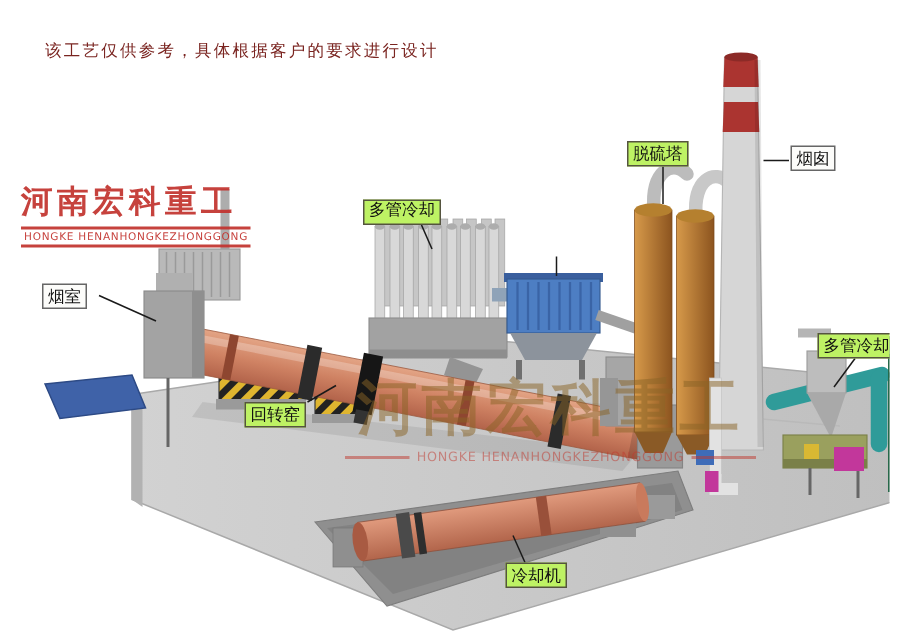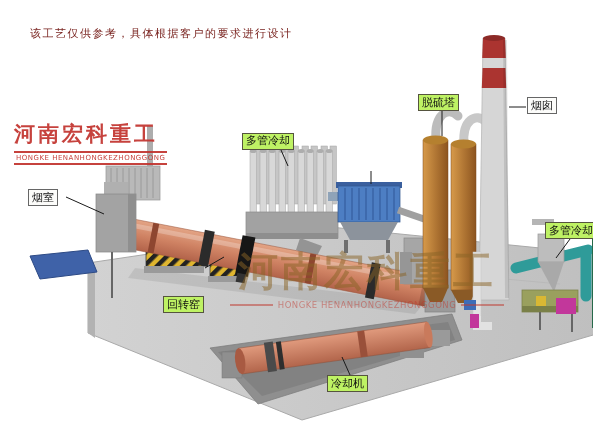--- a/index.html
+++ b/index.html
@@ -26,27 +26,27 @@
   .wm-cn{font-size:40px;font-weight:bold;color:#8a6426;letter-spacing:3px;white-space:nowrap;}
   .wm-en-row{display:flex;align-items:center;gap:5px;color:#c0392f;margin-top:1px;}
   .wm-line{flex:1;border-top:2px solid #c0392f;height:0;}
   .wm-en{font-size:8.5px;letter-spacing:.5px;white-space:nowrap;}
 
   
   .tag{position:absolute;font-size:11px;line-height:15px;padding:0 3px;background:#bef264;
        border:1px solid #55543f;color:#111;white-space:nowrap;z-index:5;}
   .tag.white{background:#fcfcfa;border-color:#666;}
   .tag-smoke{left:28px;top:189px;}
-  .tag-kiln{left:163px;top:268px;margin-top:28px;}
+  .tag-kiln{left:163px;top:268px;}
   .tag-multitube{left:242px;top:133px;font-family:Liberation Mono, monospace;}
   .tag-pulse{left:337px;top:154px;}
   .tag-tower{left:418px;top:94px;}
   .tag-chimney{left:527px;top:97px;}
   .tag-grind{left:545px;top:222px;}
-  .tag-cooler{left:327px;top:375px;}
+  .tag-cooler{left:337px;top:375px;}
 </style>
 </head>
 <body>
 
 <div class="stage">
 
   <svg width="600" height="423" viewBox="0 0 600 423">
     <defs>
       <linearGradient id="kilnGrad" x1="0" y1="0" x2="0" y2="1">
         <stop offset="0" stop-color="#e3a485"></stop>

